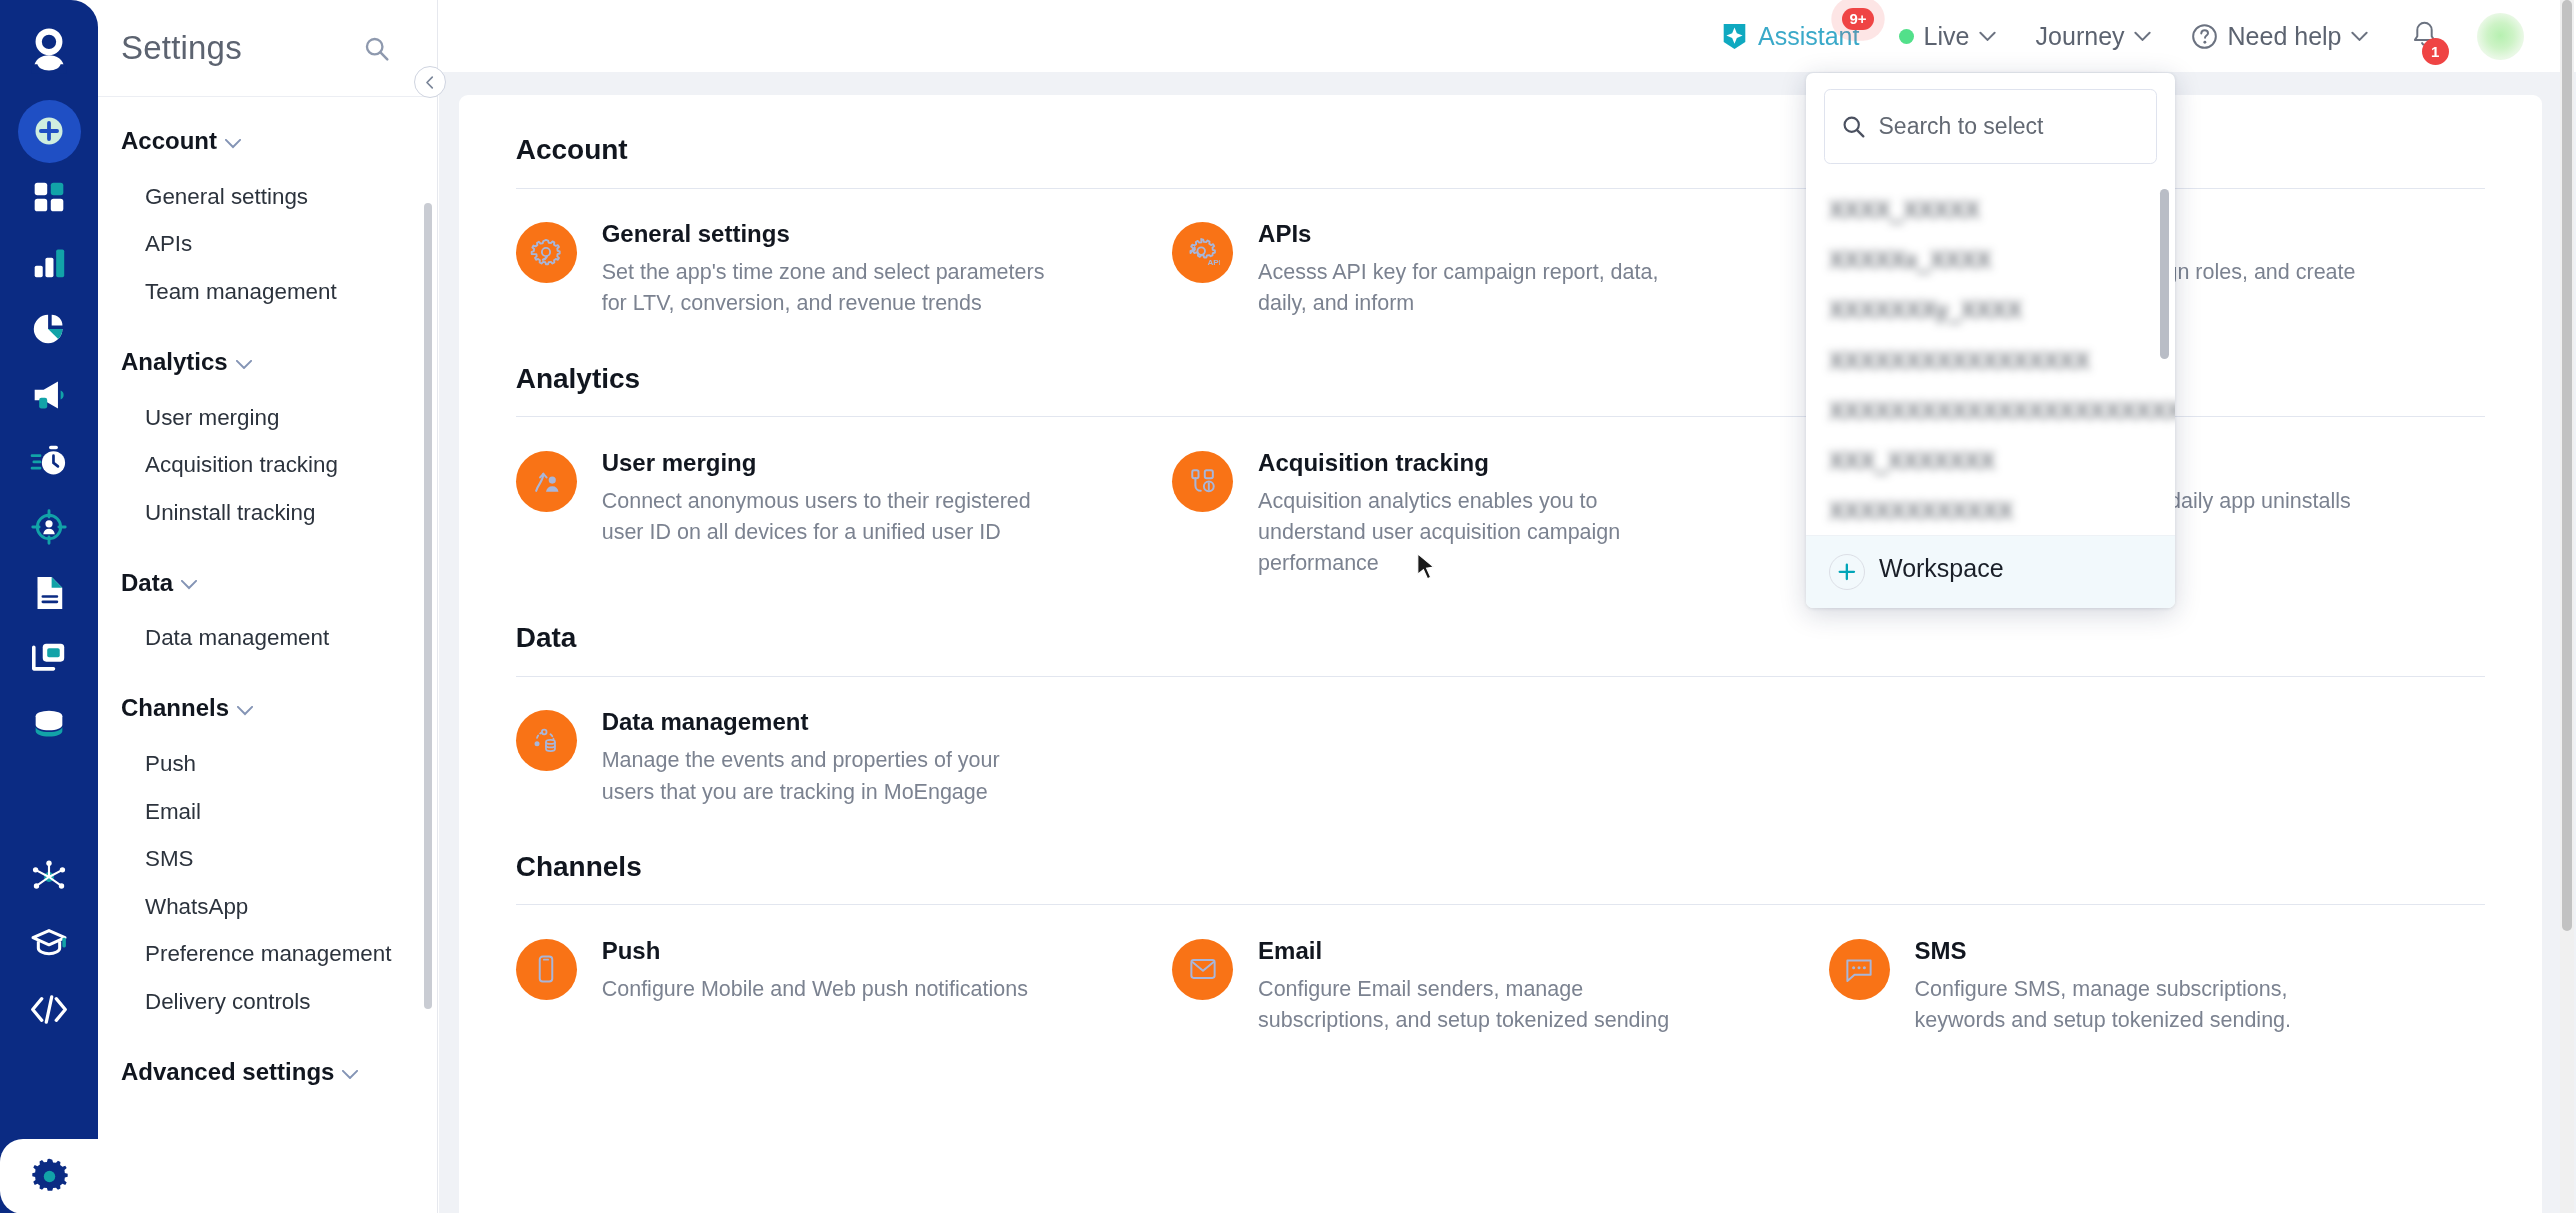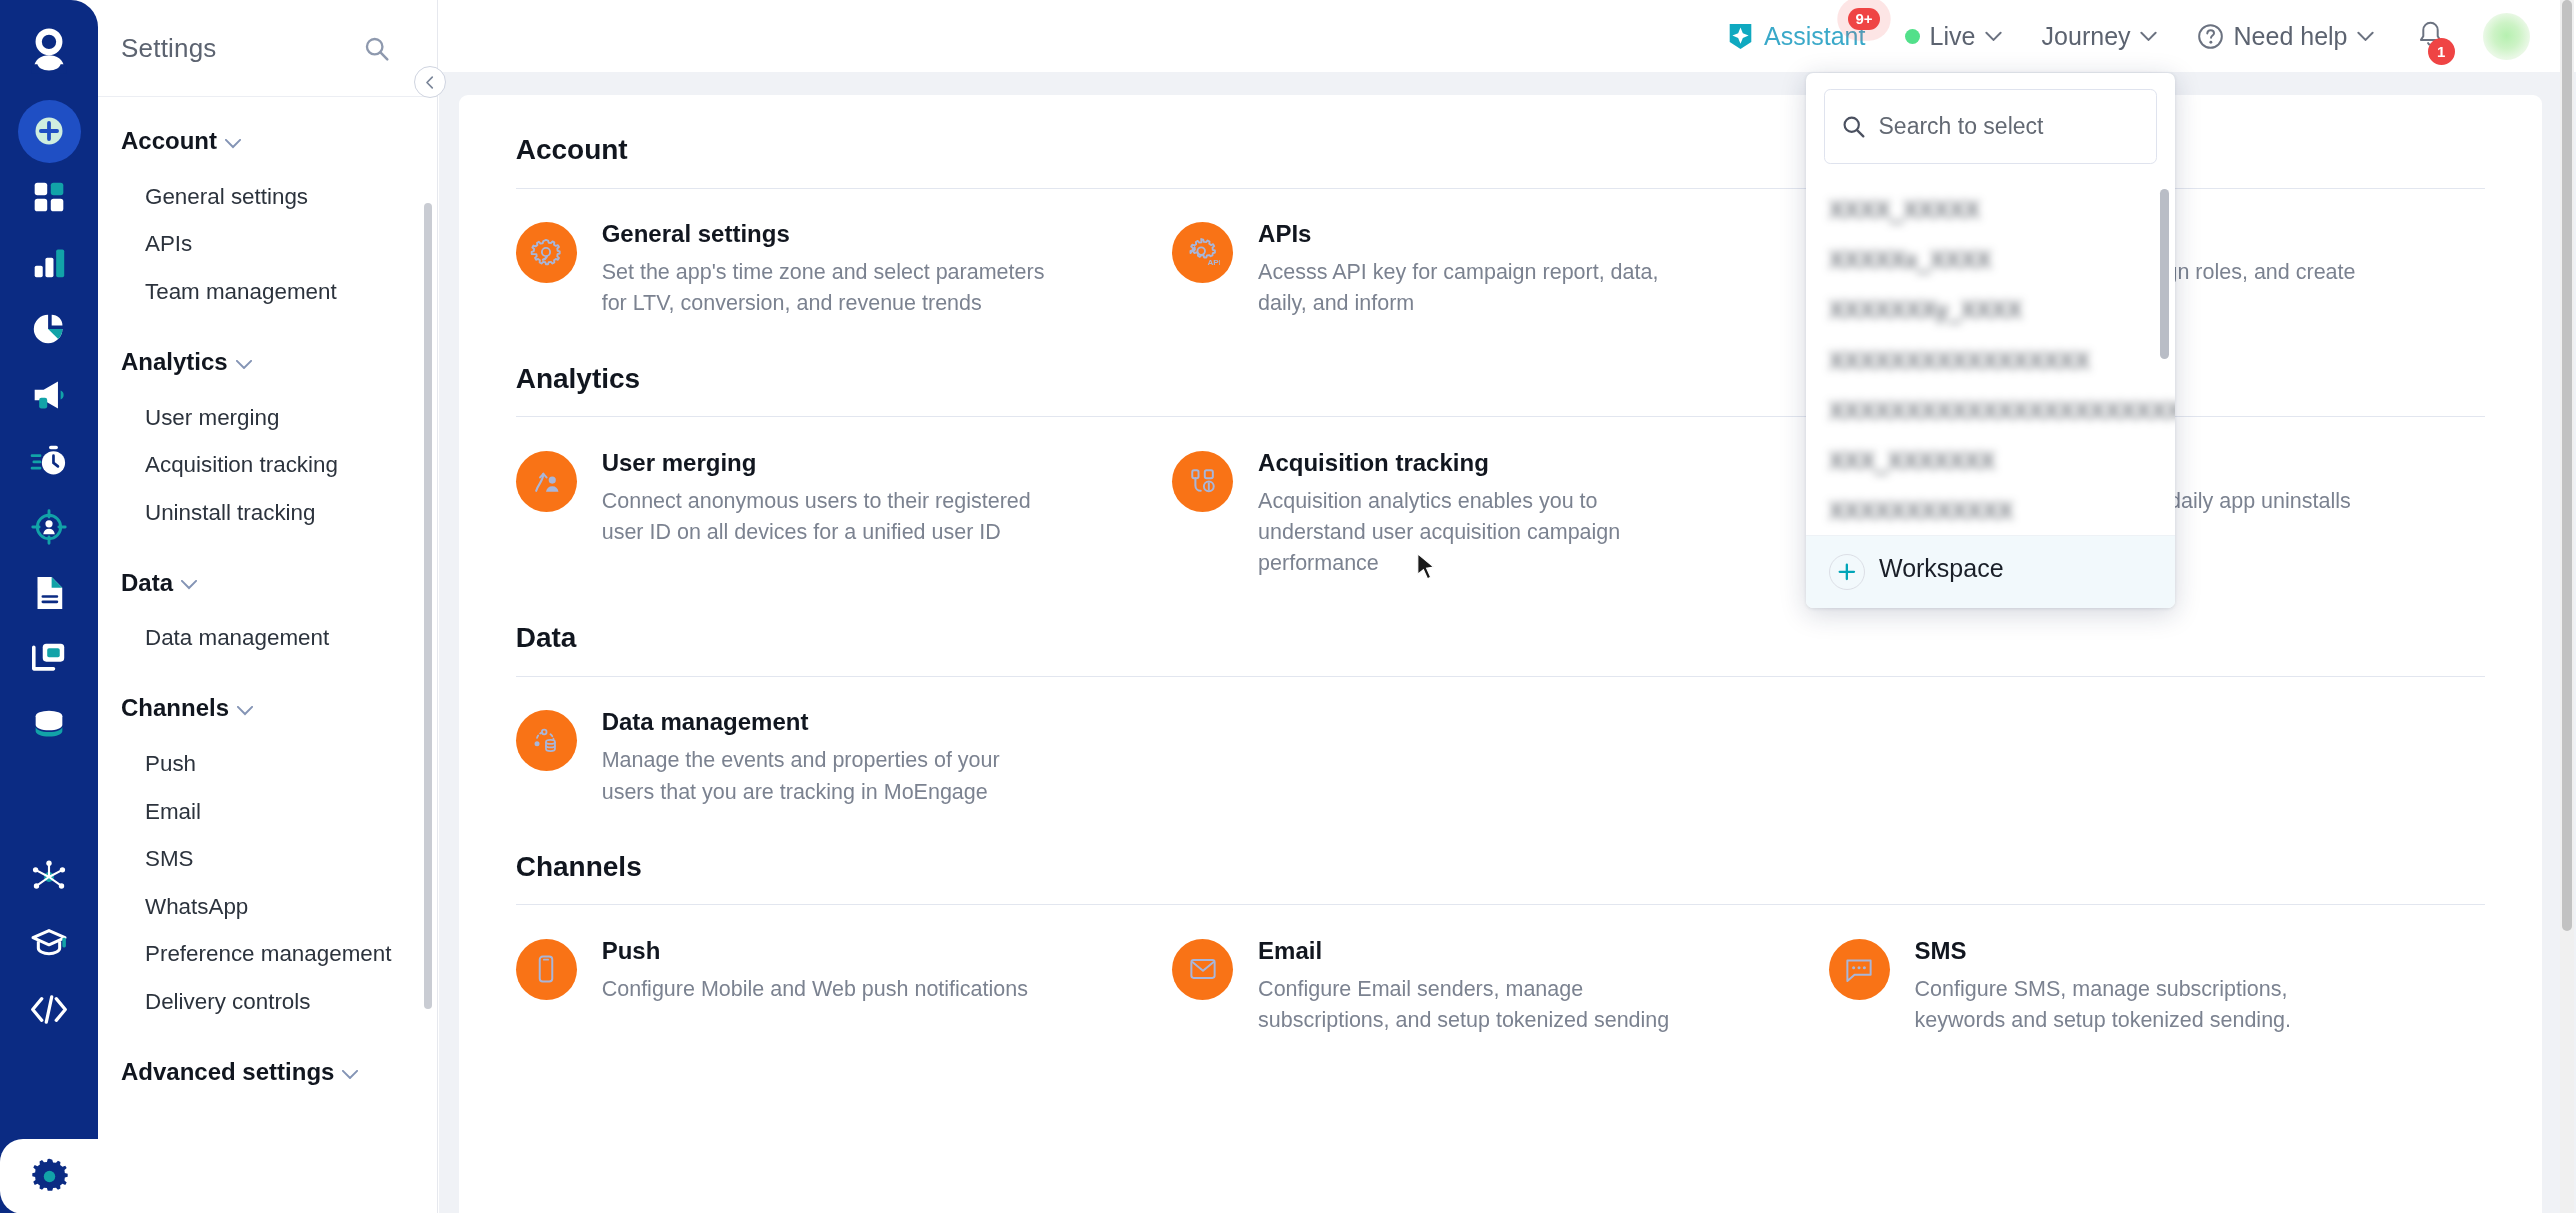--- a/index.html
+++ b/index.html
@@ -51,21 +51,21 @@
     background: #fff;
     border-right: 0.9px solid #e6e8ee;
     z-index: 30;
   }
   .side-head {
     height: 97px; display: flex; align-items: center;
     justify-content: space-between;
     padding: 0 47px 0 23px;
     border-bottom: 0.9px solid #eceef3;
   }
-  .side-title { font-size: 26px; color: #5c6370; font-weight: 400; letter-spacing: 0.2px; }
+  .side-title { font-size: 33px; color: #5c6370; font-weight: 400; letter-spacing: 0.2px; }
   .side-search-icon { cursor: pointer; display: flex; }
   .side-scroll {
     position: relative; height: calc(1214px - 97px);
     padding: 30px 18px 0 23px; overflow: hidden;
   }
   .grp-title {
     font-size: 24px; font-weight: 700; color: #11161f;
     display: flex; align-items: center; gap: 8px;
     margin-bottom: 18px; cursor: pointer;
   }
@@ -83,21 +83,21 @@
   .side-collapse {
     position: absolute; left: 414px; top: 66px;
     width: 32px; height: 32px; border-radius: 50%;
     background: #fff; border: 1.4px solid #cfd4e0;
     display: flex; align-items: center; justify-content: center;
     z-index: 45; cursor: pointer;
   }
 
   
   .topbar {
-    position: absolute; left: 439px; top: 0; right: 5px; height: 72px;
+    position: absolute; left: 439px; top: 0; right: 11px; height: 72px;
     background: #fff; display: flex; align-items: center;
     justify-content: flex-end; padding-right: 41px; gap: 0;
     z-index: 20;
   }
   .hdr-item {
     display: flex; align-items: center; gap: 9.8px;
     font-size: 25px; color: #5c6370; cursor: pointer;
     padding: 0 19.7px; position: relative; height: 52px;
   }
   .hdr-assistant { color: #3aa9c9; font-size: 25px; }

